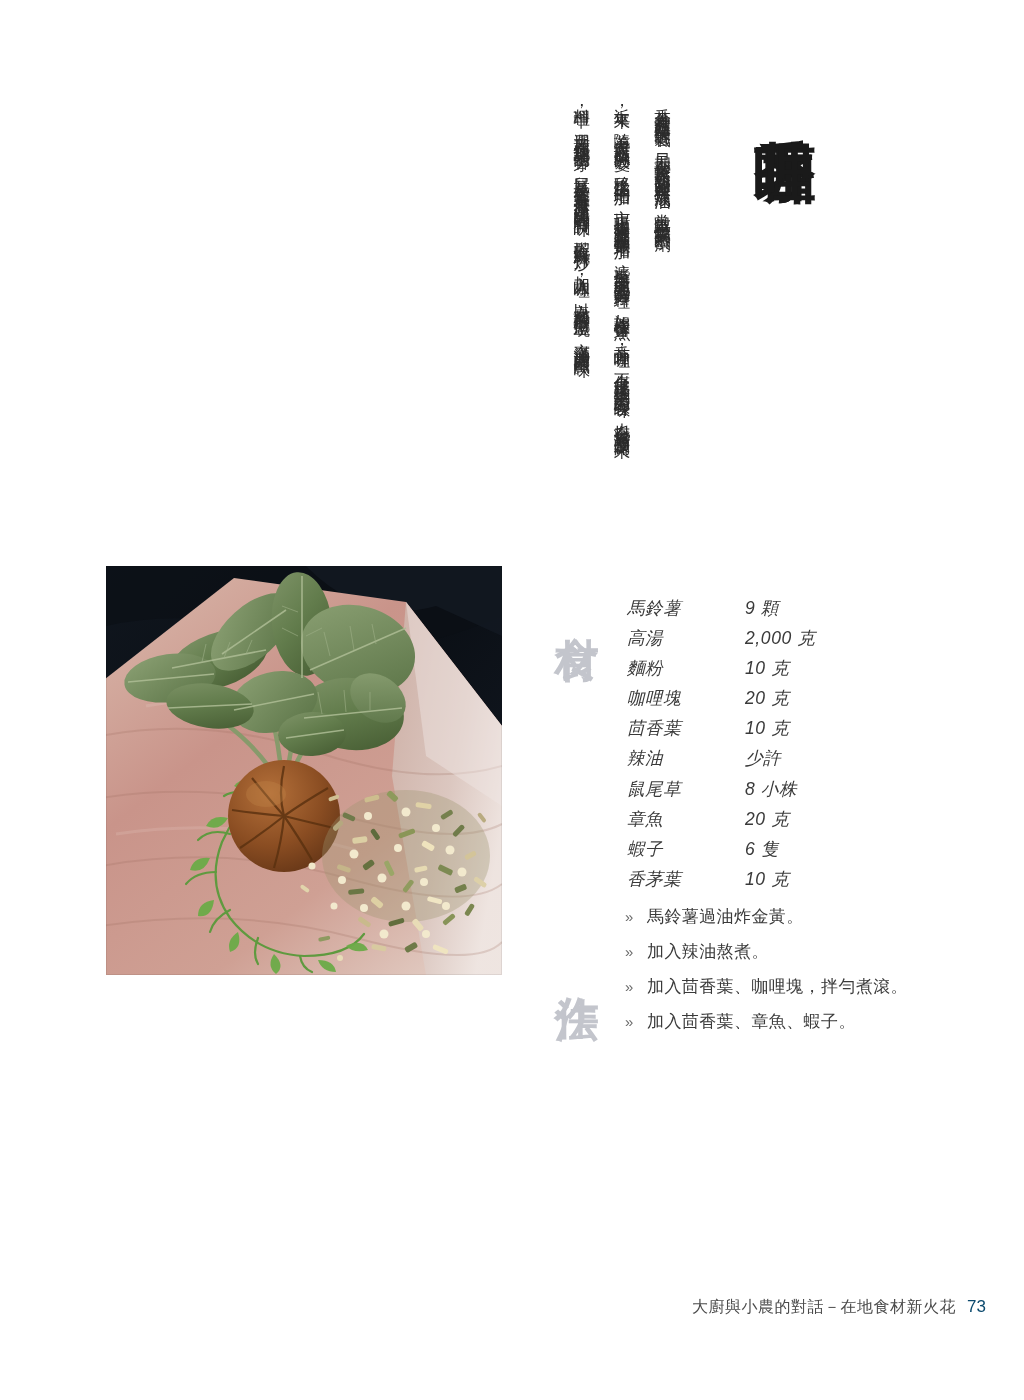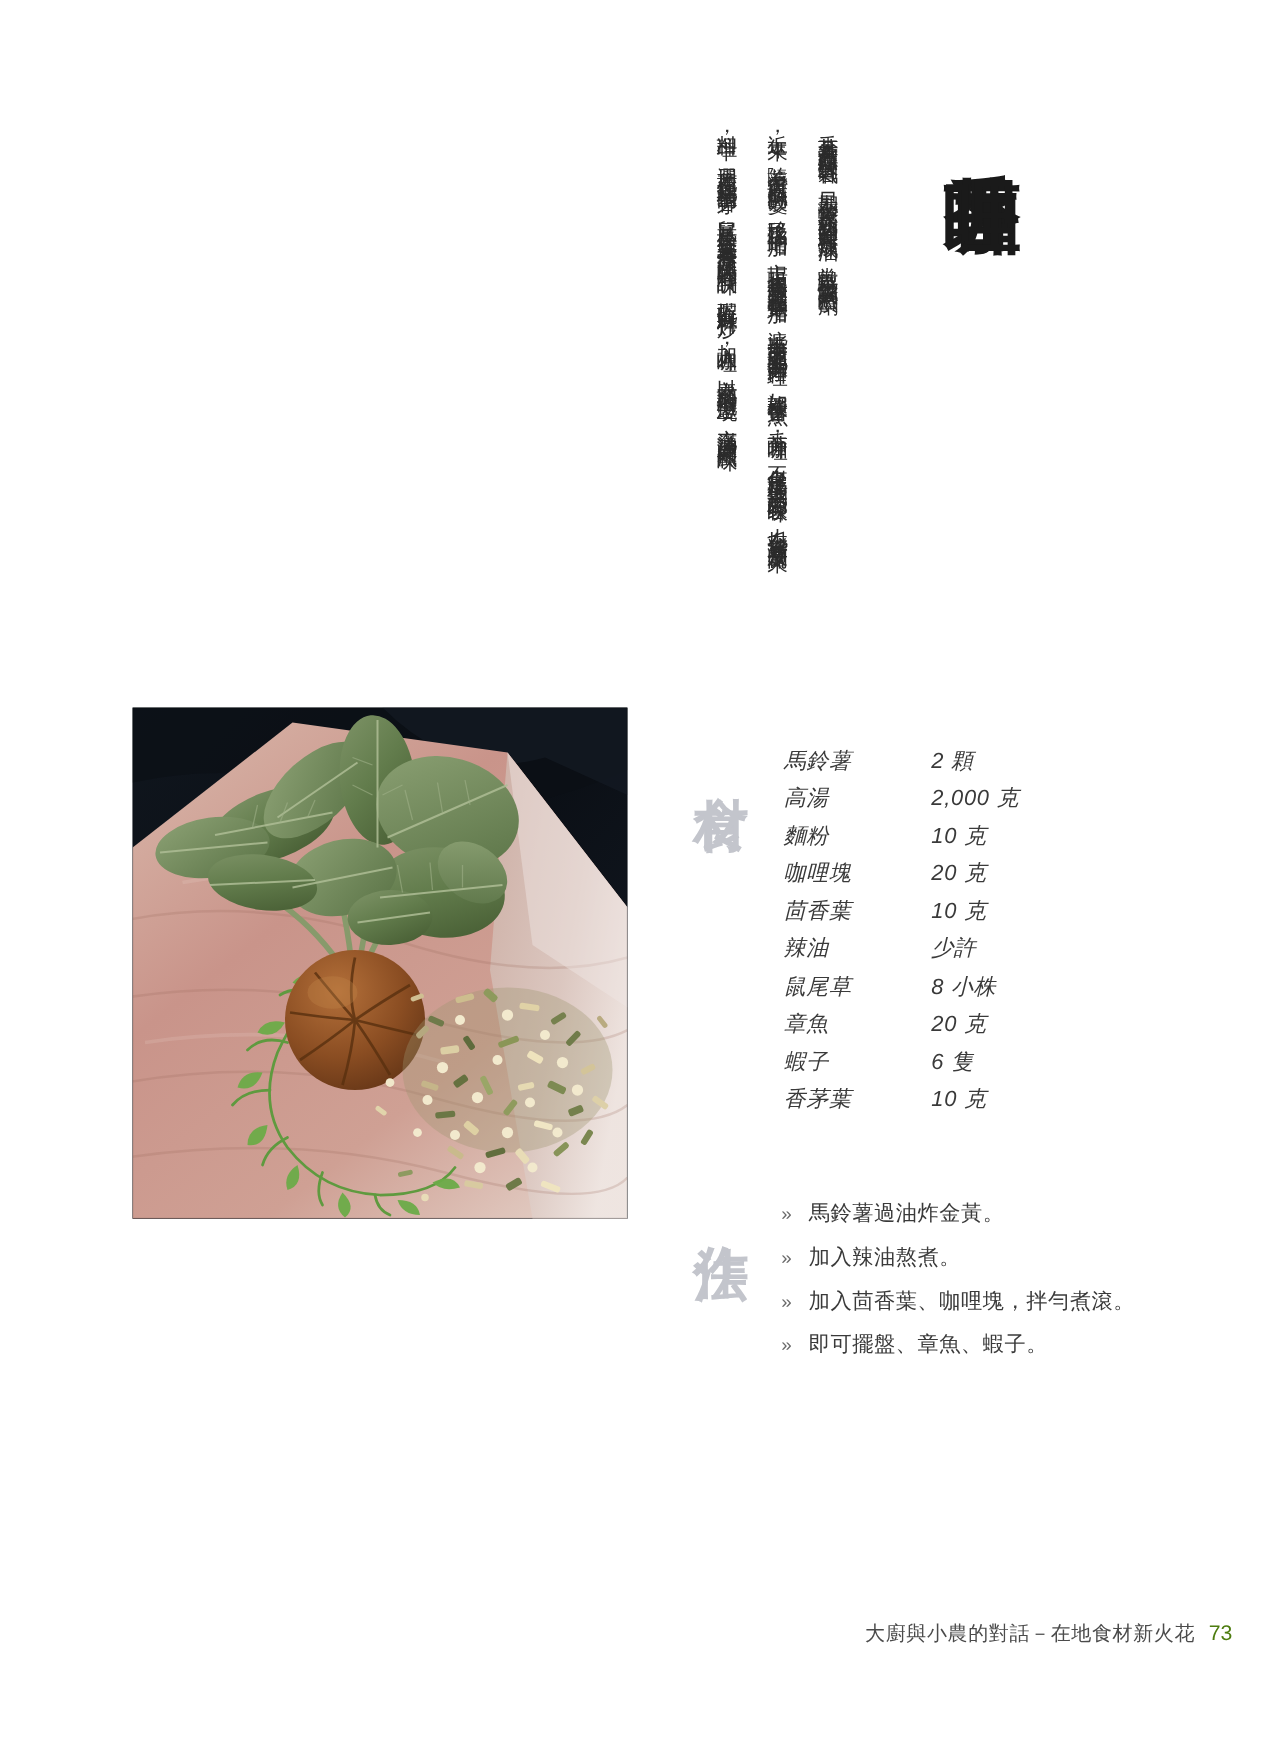--- a/index.html
+++ b/index.html
@@ -100,21 +100,21 @@
     letter-spacing: 0.6px;
     font-style: italic;
   }
   #ingredients-table td.ing-name { width: 118px; }
   #ingredients-table td.ing-amount { white-space: nowrap; }
 
   
   #method-list {
     position: absolute;
     left: 625px;
-    top: 962px;
+    top: 908px;
     width: 360px;
     margin: 0;
     padding: 0;
     list-style: none;
   }
   #method-list li {
     font-size: 17px;
     line-height: 1;
     color: #3a3a3a;
     padding: 0 0 18px 0;
@@ -136,21 +136,21 @@
     font-size: 16px;
     letter-spacing: 0.5px;
     color: #4b4b4b;
     margin-left: 31px;
   }
   #page-number {
     position: absolute;
     left: 967px;
     top: 1297px;
     font-size: 17px;
-    color: #4d7c0f;
+    color: #0c4a6e;
   }
 </style>
 </head>
 <body>
 
 <div id="recipe-title">香茅咖哩</div>
 
 <div id="intro-body">
   <span class="para">香茅具有濃烈而特殊的香氣，早期在台灣較為人所熟知的是將其提煉成油，常做為驅蚊蟲的天然噴劑。</span>
   <span class="para">近年來，隨著台灣人口族群的改變，移民移工的增加，市場上販售食用的香茅品種數量增加，這些來自東南亞地區的香茅料理，如檸檬香茅魚、香茅咖哩，不僅是移民移工們熟悉的家香味，也在台灣逐漸普及開來。</span>
@@ -351,21 +351,21 @@
     <rect width="396" height="409" fill="none" stroke="#000000" stroke-opacity="0.07" stroke-width="2"></rect>
   </svg>
 </div>
 
 <div id="ingredients-label" class="section-label">食材</div>
 
 <table id="ingredients-table">
   <tbody>
     <tr>
       <td class="ing-name">馬鈴薯</td>
-      <td class="ing-amount">2 顆</td>
+      <td class="ing-amount">9 顆</td>
     </tr>
     <tr>
       <td class="ing-name">高湯</td>
       <td class="ing-amount">2,000 克</td>
     </tr>
     <tr>
       <td class="ing-name">麵粉</td>
       <td class="ing-amount">10 克</td>
     </tr>
     <tr>
@@ -405,18 +405,18 @@
   <li>
     <span class="bullet">»</span><span>馬鈴薯過油炸金黃。</span>
   </li>
   <li>
     <span class="bullet">»</span><span>加入辣油熬煮。</span>
   </li>
   <li>
     <span class="bullet">»</span><span>加入茴香葉、咖哩塊，拌勻煮滾。</span>
   </li>
   <li>
-    <span class="bullet">»</span><span>即可擺盤、章魚、蝦子。</span>
+    <span class="bullet">»</span><span>加入茴香葉、章魚、蝦子。</span>
   </li>
 </ul>
 
 <div id="footer-caption">大廚與小農的對話－在地食材新火花</div>
 <div id="page-number">73</div>
 
 </body></html>

